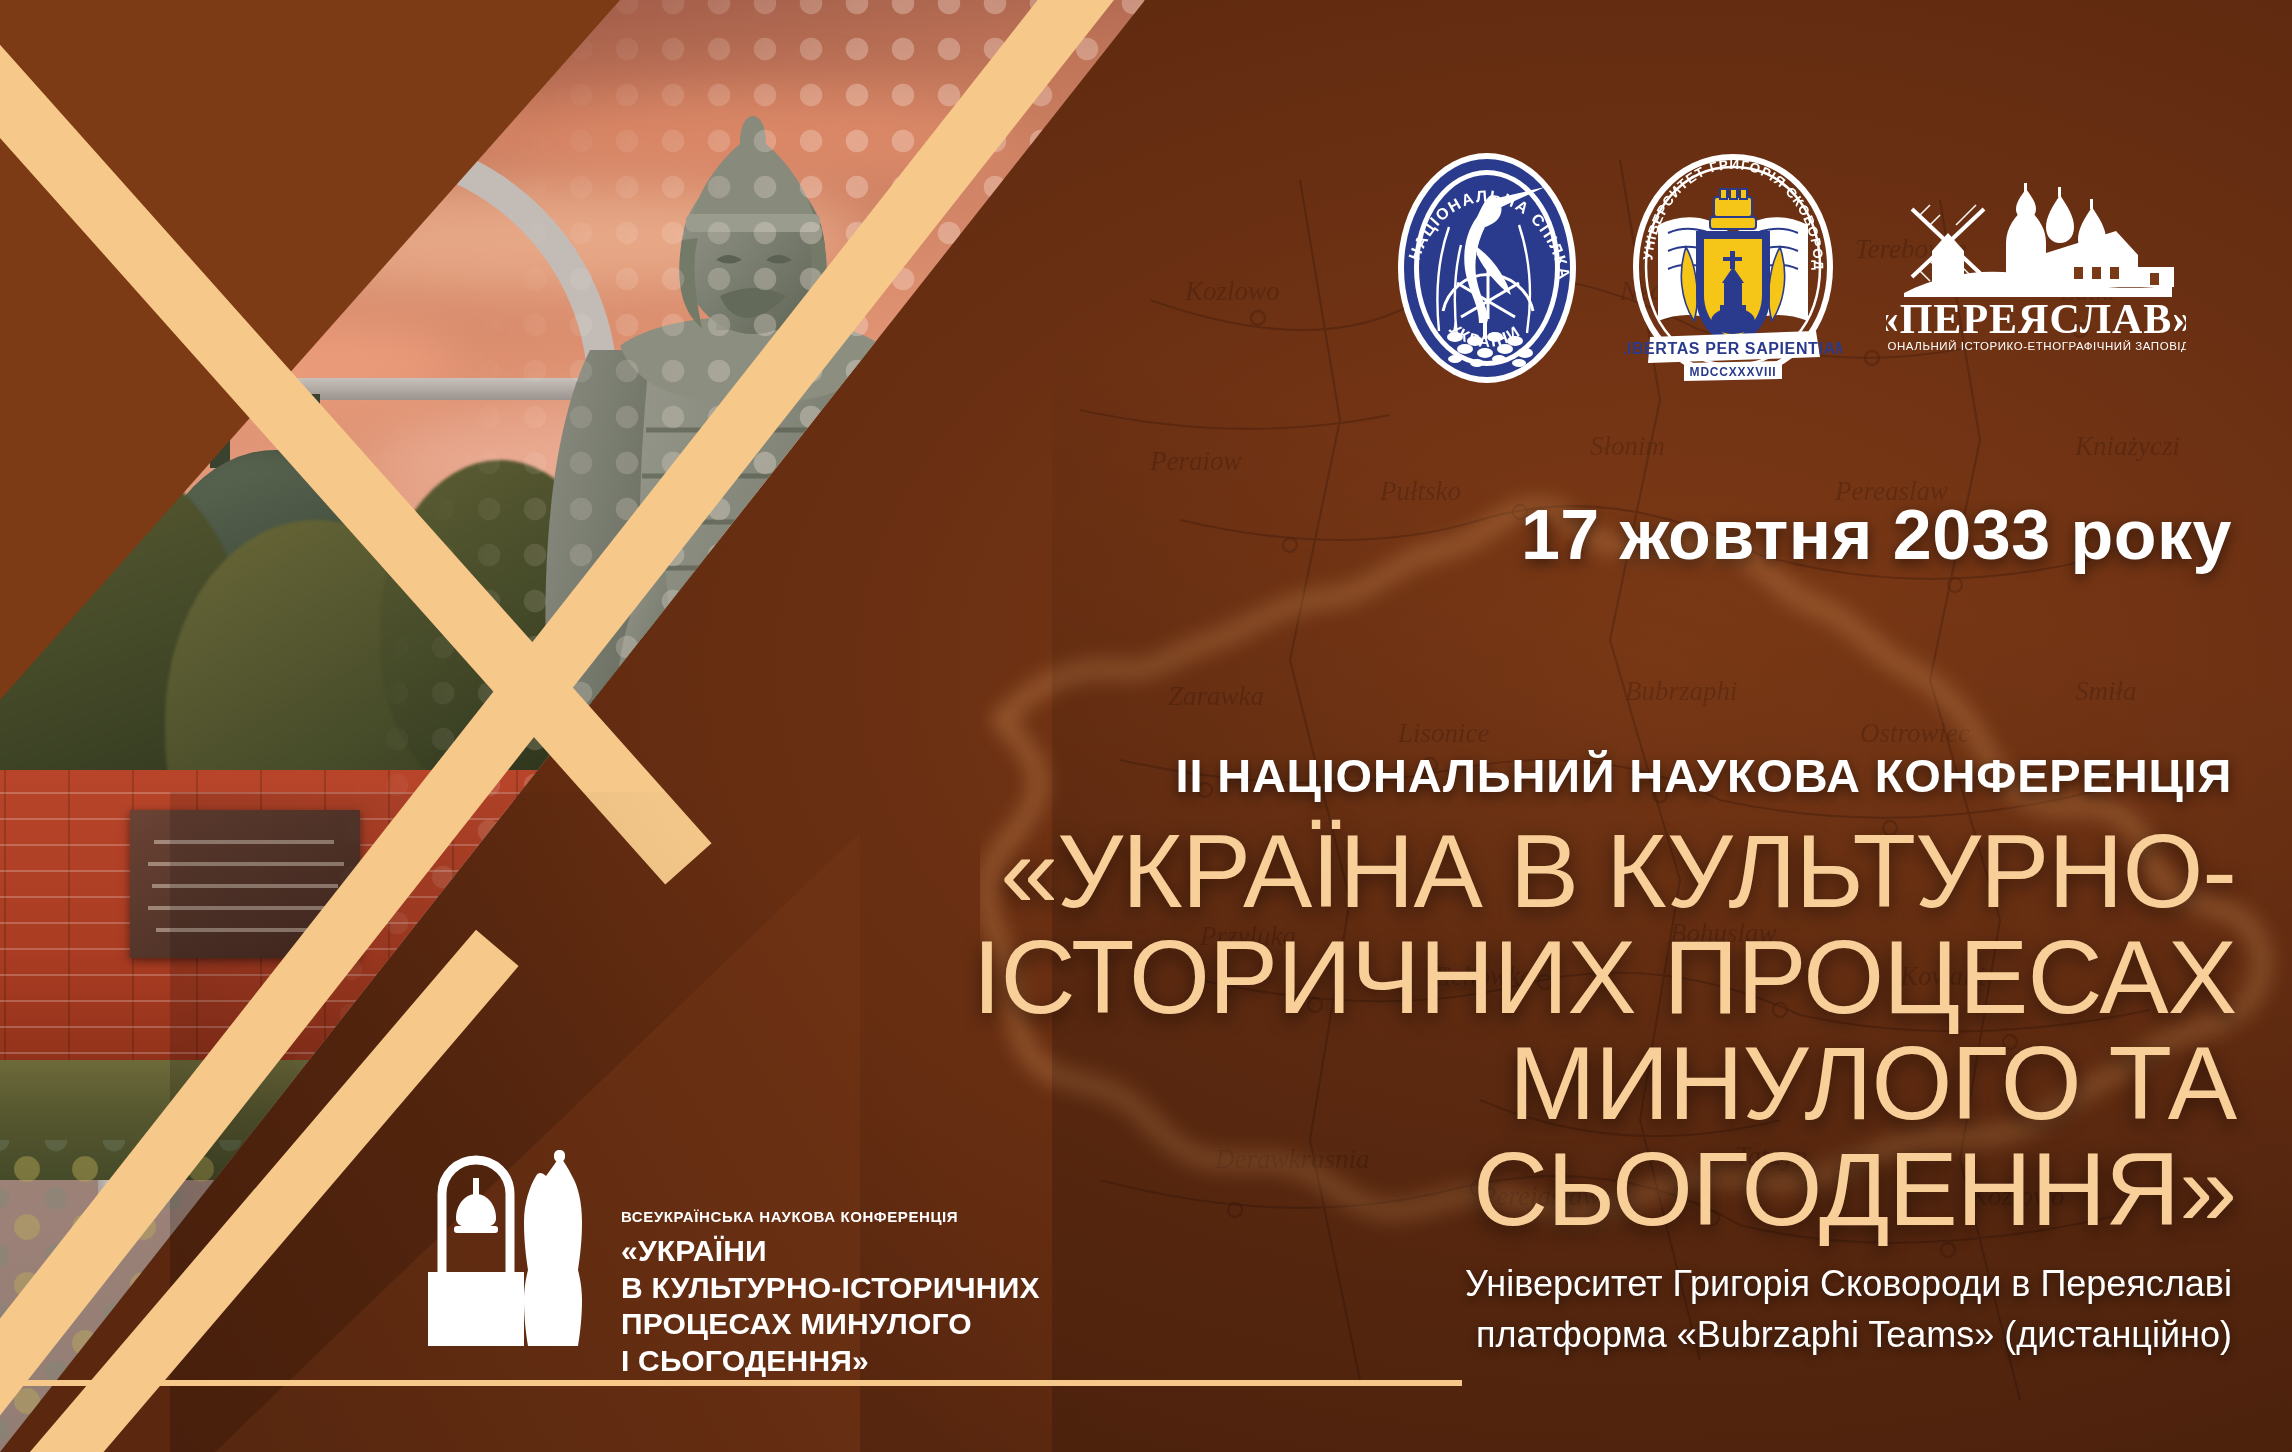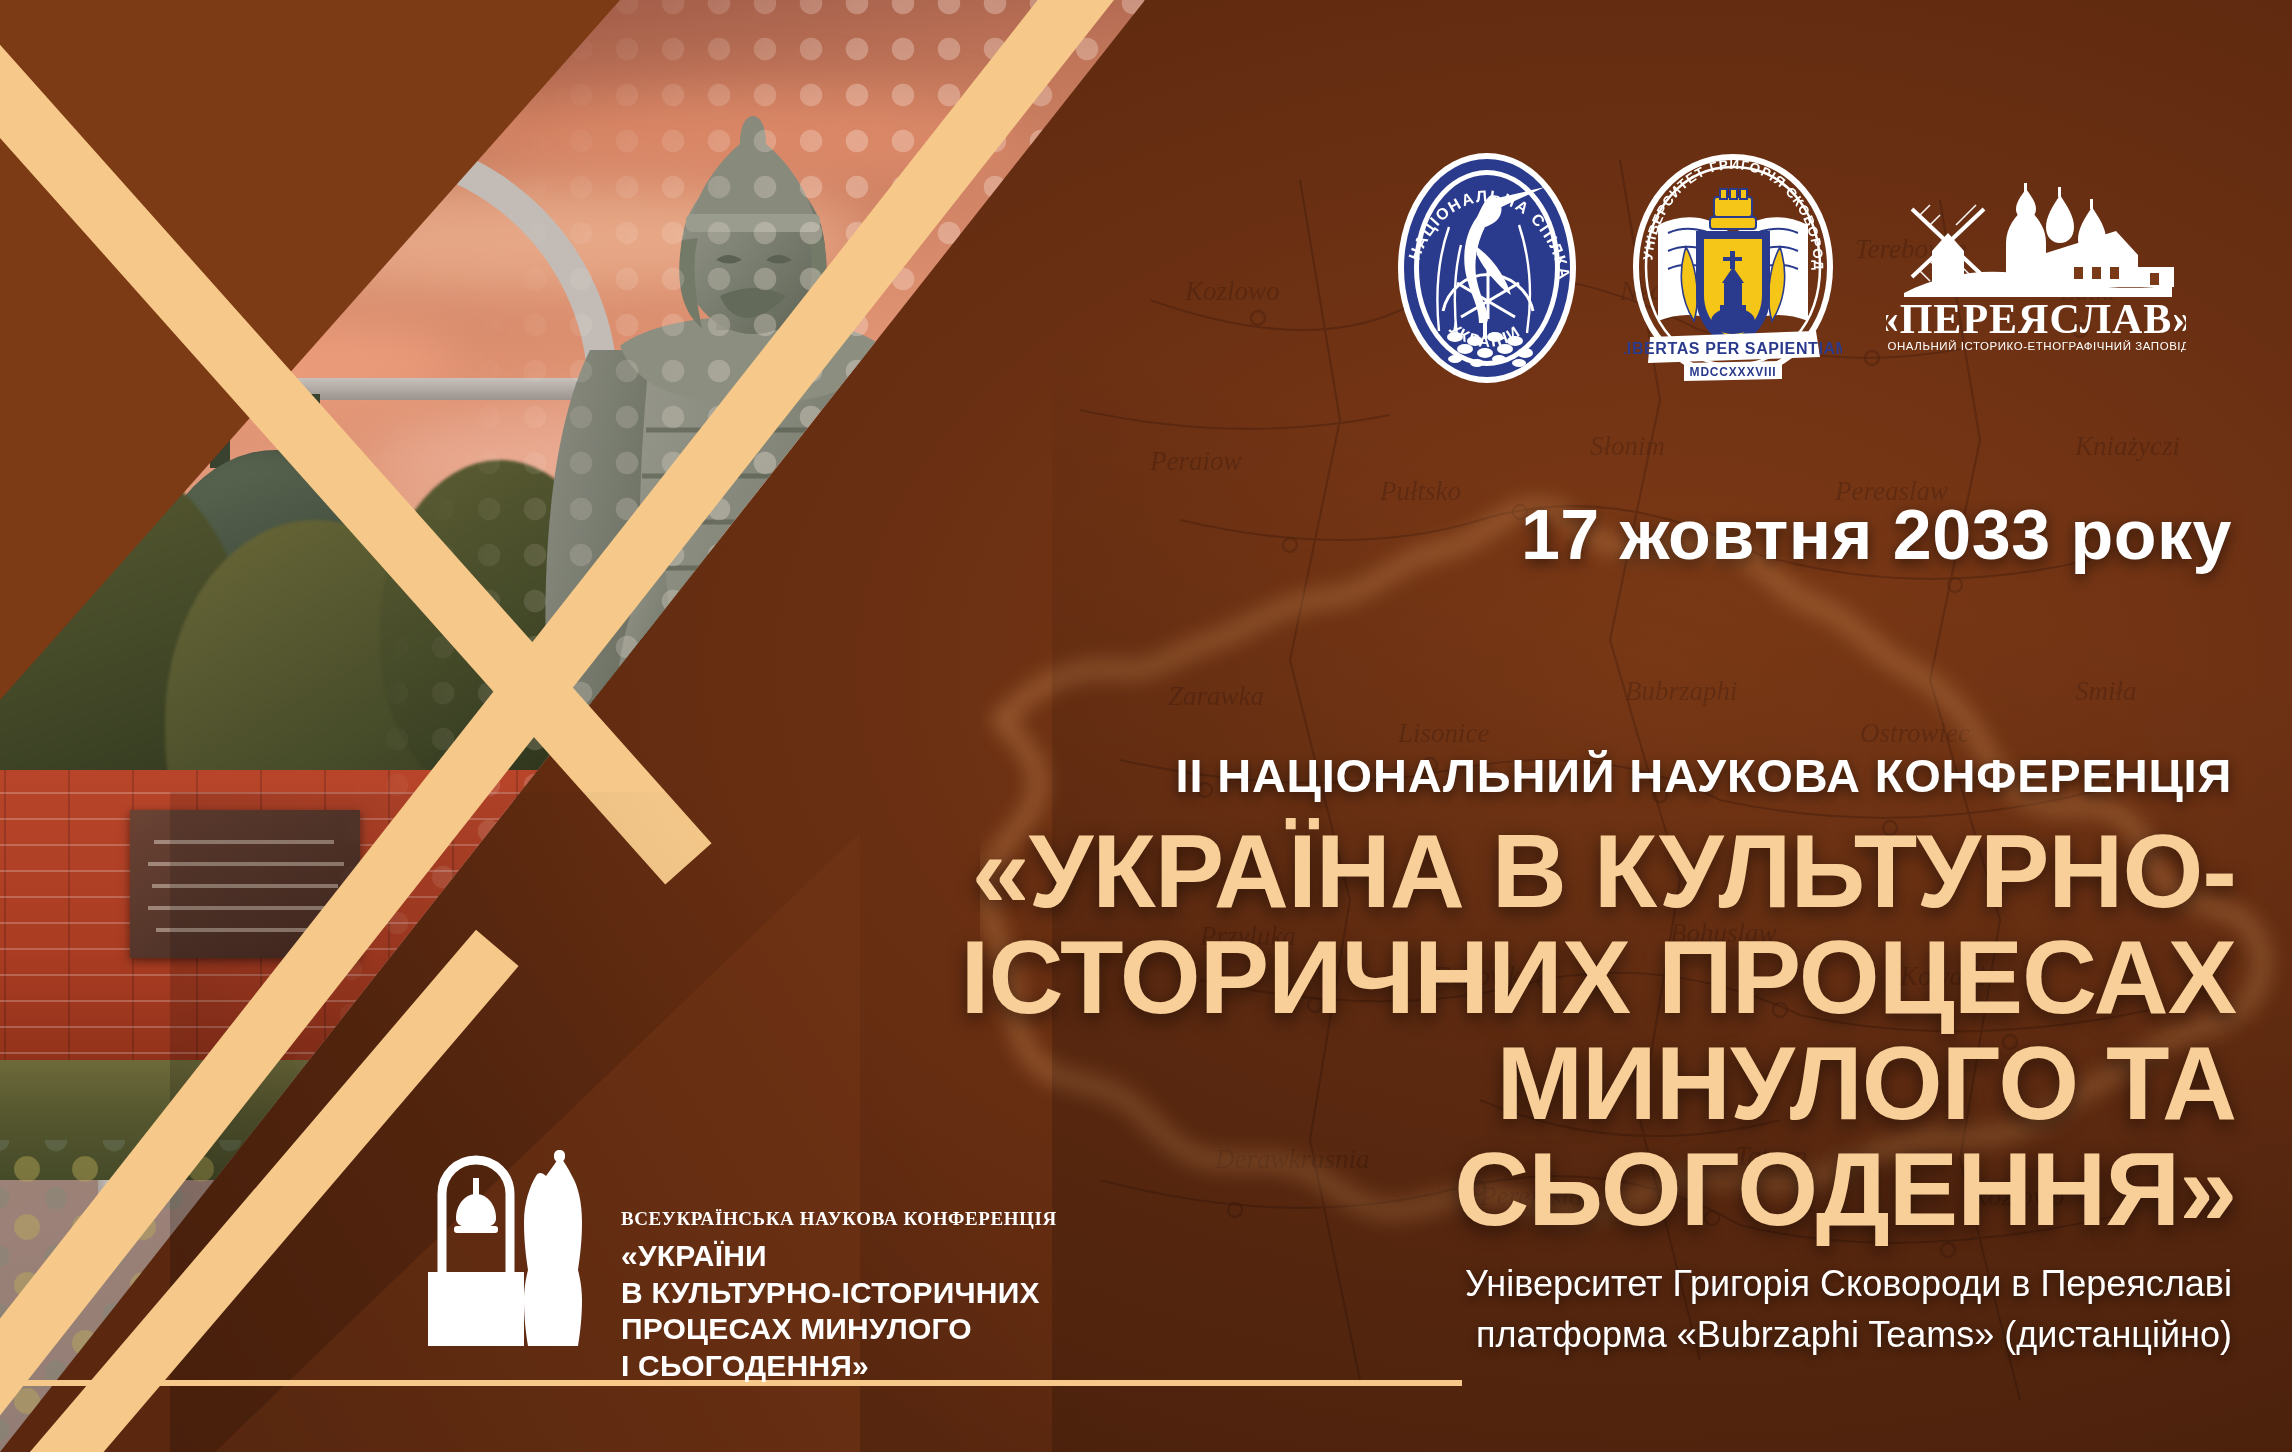--- a/index.html
+++ b/index.html
@@ -214,21 +214,21 @@
     white-space: nowrap;
   }
   .title {
     position: absolute; right: 56px; top: 818px;
     z-index: 12;
     width: 1360px;
     text-align: right;
     color: #f8cf99;
     font-size: 104px;
     line-height: 1.02;
-    font-weight: bold;
+    font-weight: normal;
     letter-spacing: -1px;
     text-shadow: 0 6px 18px rgba(0,0,0,.5);
   }
   .title span { display: block; }
   .venue {
     position: absolute; right: 60px; top: 1258px;
     z-index: 12;
     text-align: right;
     color: #ffffff;
     font-size: 36px;
@@ -240,25 +240,24 @@
   
   .confmark {
     position: absolute; left: 420px; top: 1150px;
     z-index: 12;
     display: flex; align-items: flex-start; gap: 26px;
   }
   .confmark-icon { width: 175px; height: 205px; flex: none; }
   .confmark-text { padding-top: 58px; }
   .cm-kicker {
     color: #ffffff;
-    font-size: 19px;
+    font-size: 15px;
     font-weight: bold;
     letter-spacing: .6px;
     margin-bottom: 8px;
-    font-family: Liberation Serif, serif;
   }
   .cm-title {
     color: #ffffff;
     font-size: 30px;
     font-weight: bold;
     line-height: 1.22;
     letter-spacing: .2px;
   }
   .cm-title span { display: block; }
 </style>

